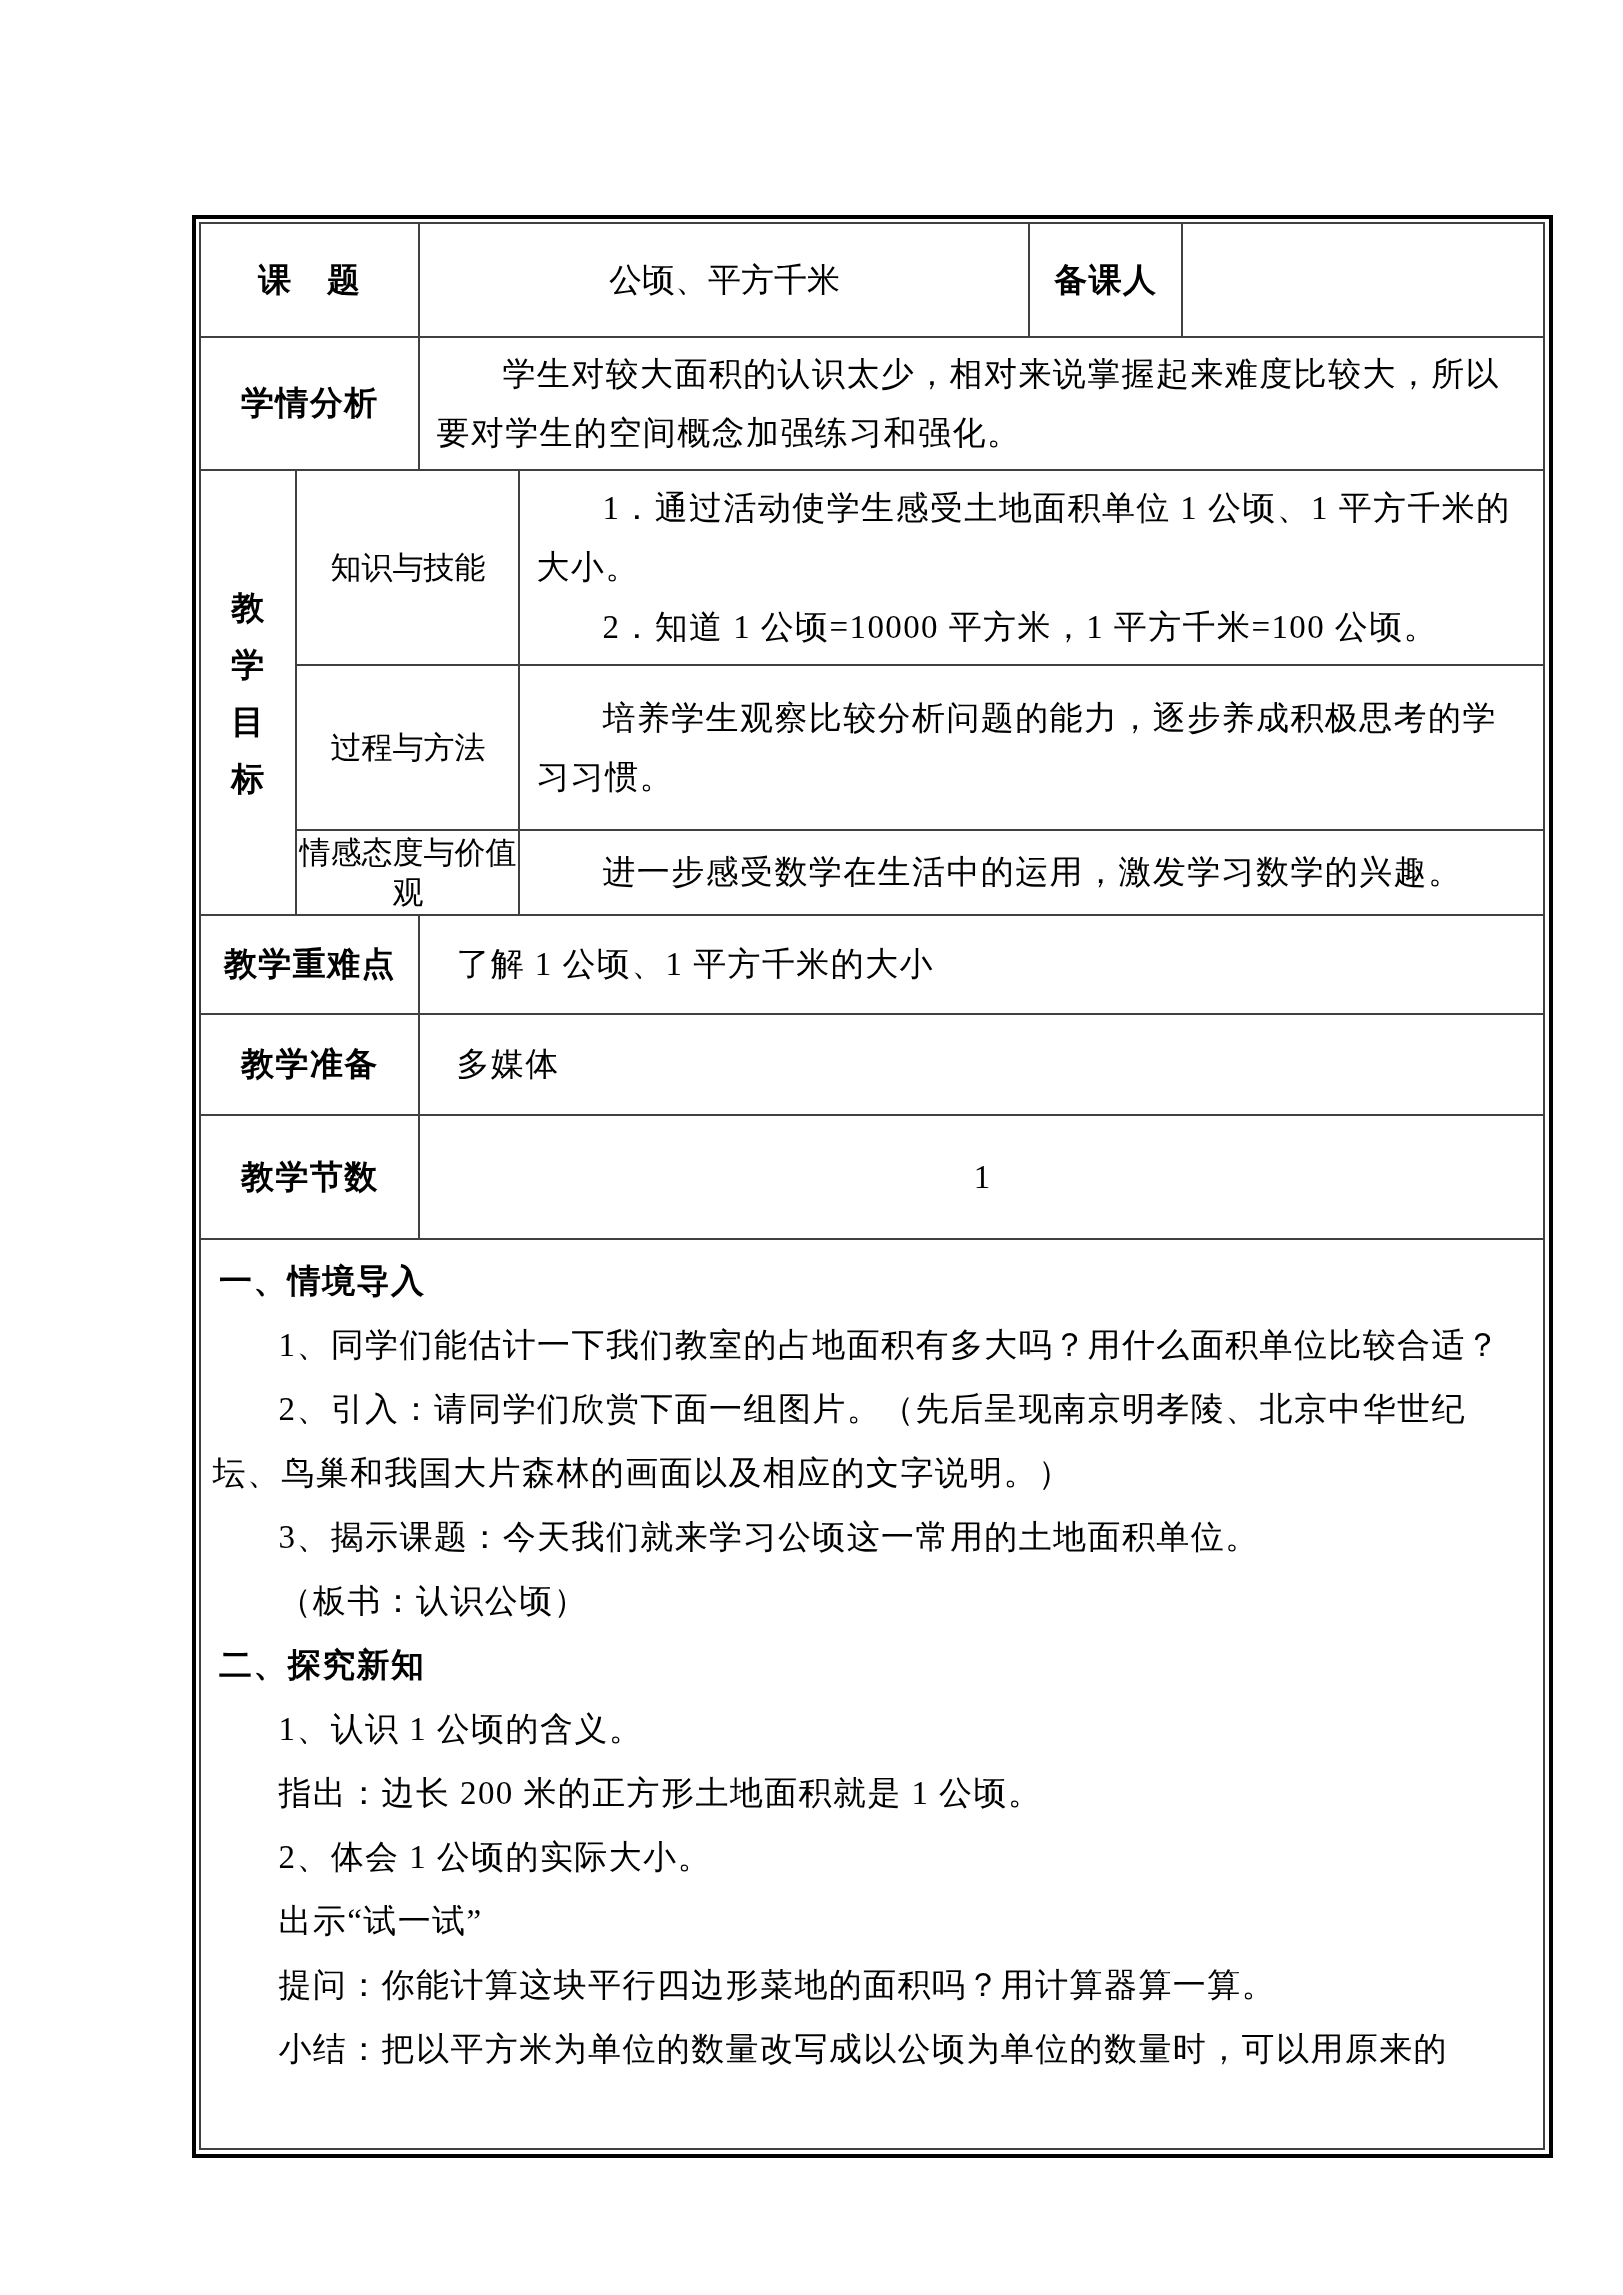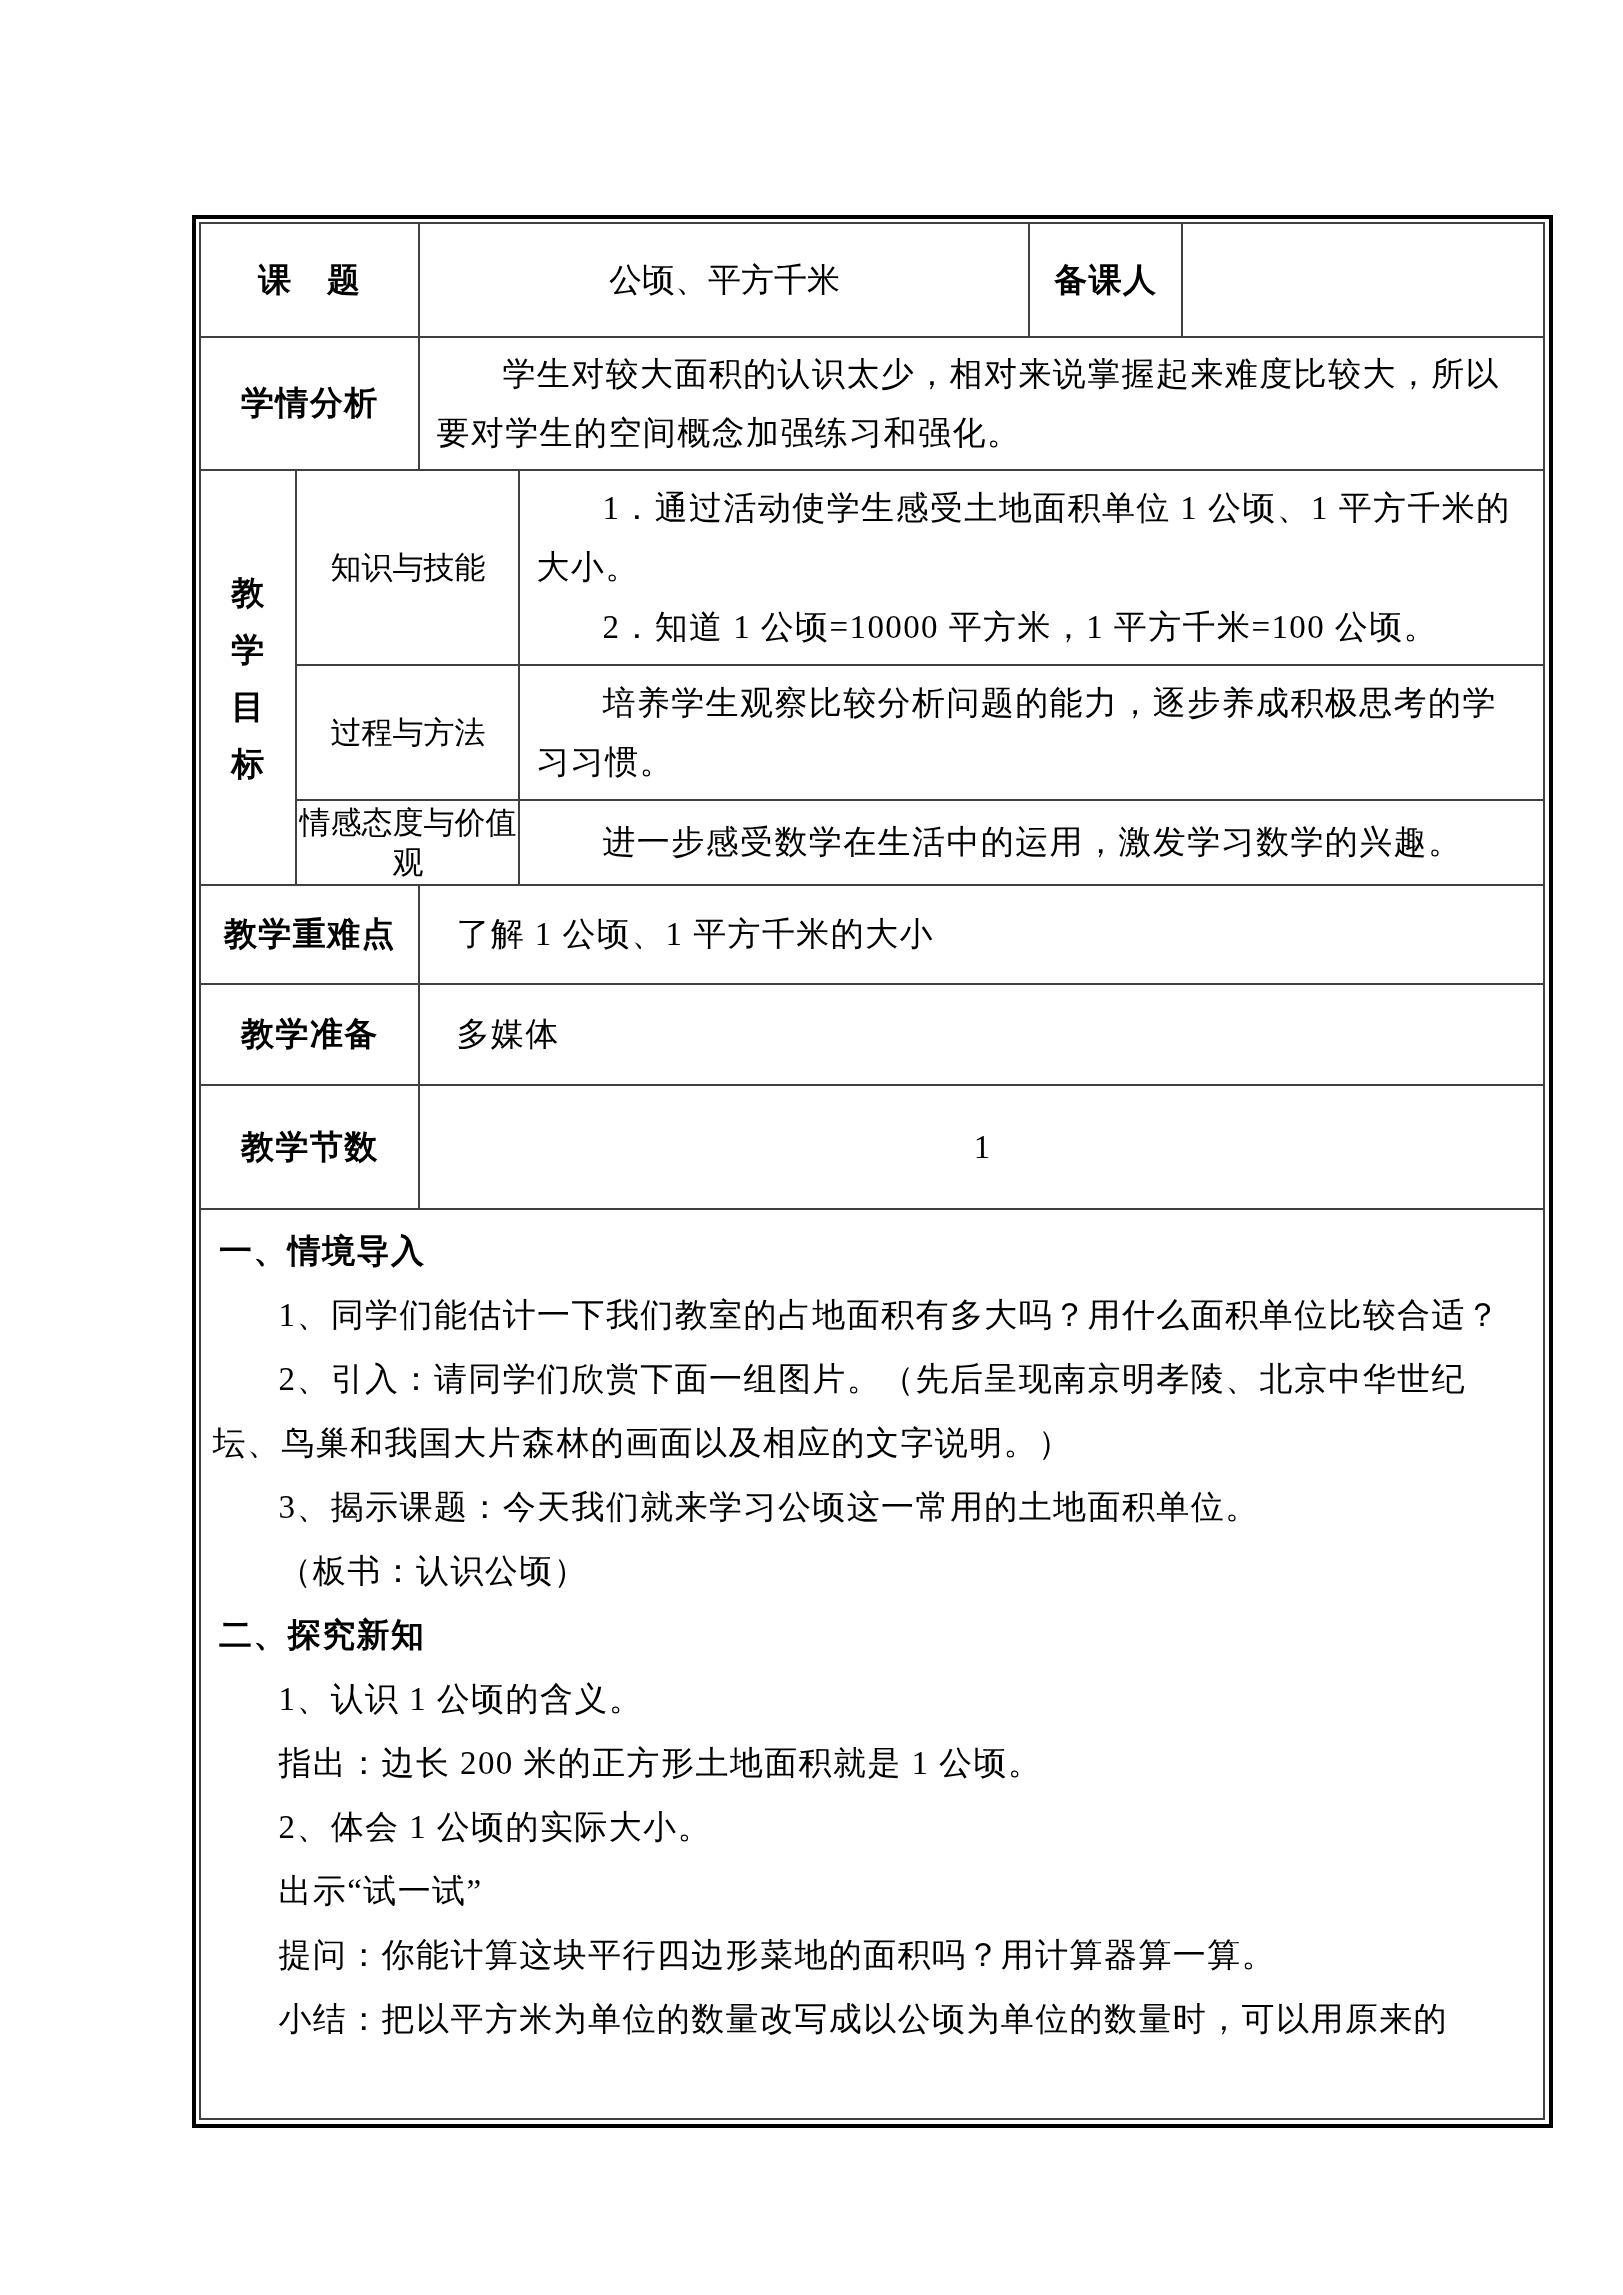--- a/index.html
+++ b/index.html
@@ -58,21 +58,21 @@
     font-family: Liberation Serif, serif;
   }
   .vlabel div {
     line-height: 57px;
     font-size: 33px;
     text-align: center;
   }
   tr.r1 { height: 114px; }
   tr.r2 { height: 133px; }
   tr.r3 { height: 195px; }
-  tr.r4 { height: 135px; }
+  tr.r4 { height: 165px; }
   tr.r5 { height: 85px; }
   tr.r6 { height: 99px; }
   tr.r7 { height: 101px; }
   tr.r8 { height: 124px; }
   tr.r9 { height: 910px; }
   .lesson-cell {
     vertical-align: top;
     padding: 8.2px 20.5px 0 11px;
     line-height: 64px;
     letter-spacing: 1.4px;

